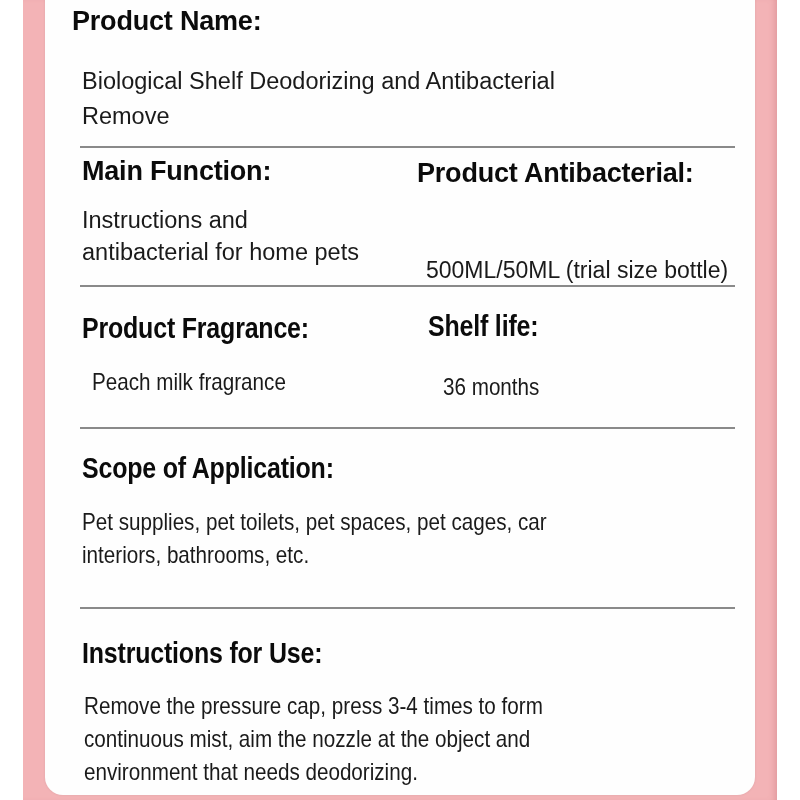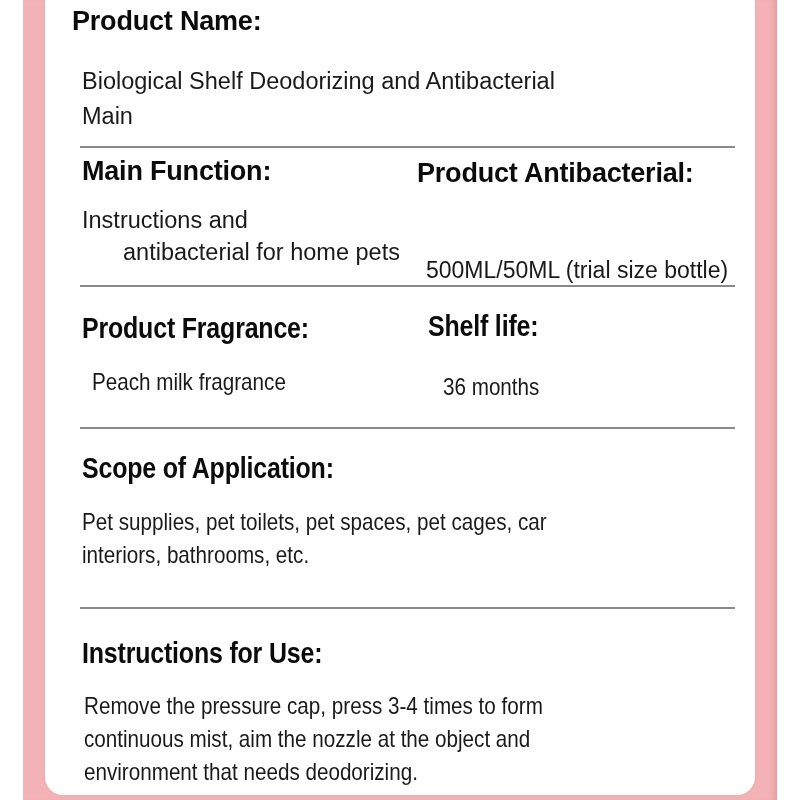--- a/index.html
+++ b/index.html
@@ -35,26 +35,26 @@
   .narrow-t { font-size: 24px; transform: scaleX(0.86); transform-origin: left center; }
 </style>
 </head>
 <body>
 
 <div class="pink-frame"></div>
 <div class="card"></div>
 
 <div class="h" style="left:72px; top:6px;">Product Name:</div>
 <div class="t" style="left:82px; top:64px;">Biological Shelf Deodorizing and Antibacterial</div>
-<div class="t" style="left:82px; top:99px;">Main</div>
+<div class="t" style="left:82px; top:99px;">Remove</div>
 <div class="rule" style="top:146px;"></div>
 
 <div class="h" style="left:82px; top:156px;">Main Function:</div>
 <div class="t" style="left:82px; top:203px;">Instructions and</div>
-<div class="t" style="left:82px; top:235px;margin-left:41px;">antibacterial for home pets</div>
+<div class="t" style="left:82px; top:235px;">antibacterial for home pets</div>
 
 <div class="h" style="left:417px; top:158px;">Product Antibacterial:</div>
 <div class="t" style="left:426px; top:217px; font-size:23px;margin-top:36px;">500ML/50ML (trial size bottle)</div>
 <div class="rule" style="top:285px;"></div>
 
 <div class="h narrow" style="left:82px; top:312px; font-size:29px;">Product Fragrance:</div>
 <div class="t narrow-t" style="left:92px; top:365px;">Peach milk fragrance</div>
 
 <div class="h narrow" style="left:428px; top:310px; font-size:29px;">Shelf life:</div>
 <div class="t narrow-t" style="left:443px; top:370px;">36 months</div>

